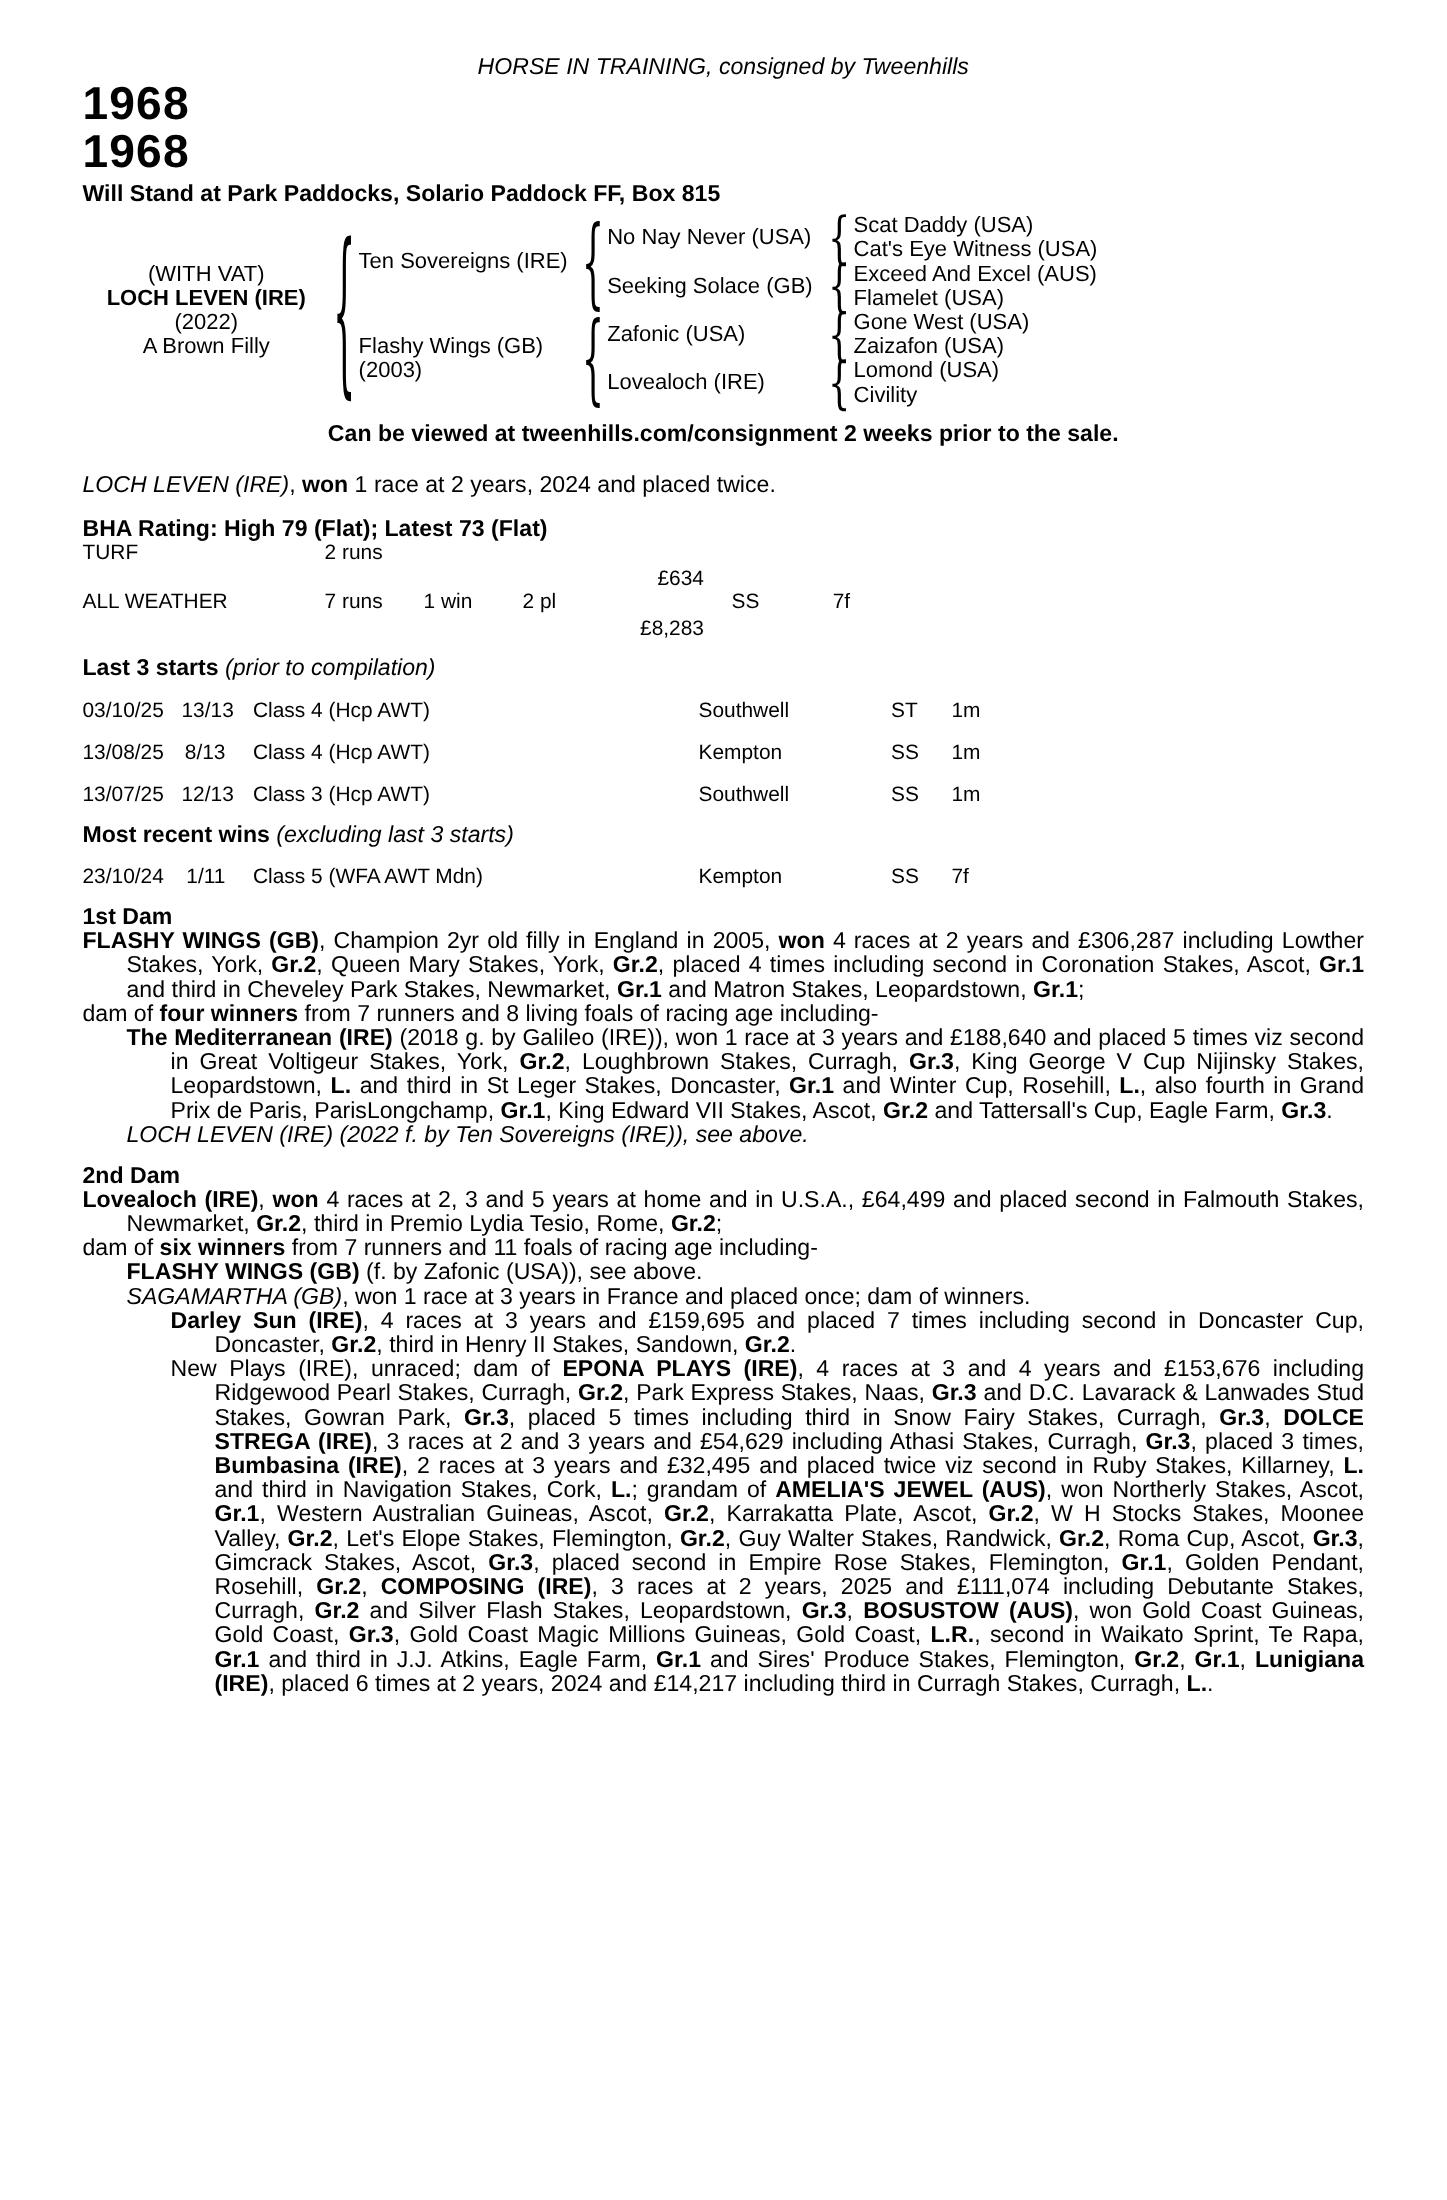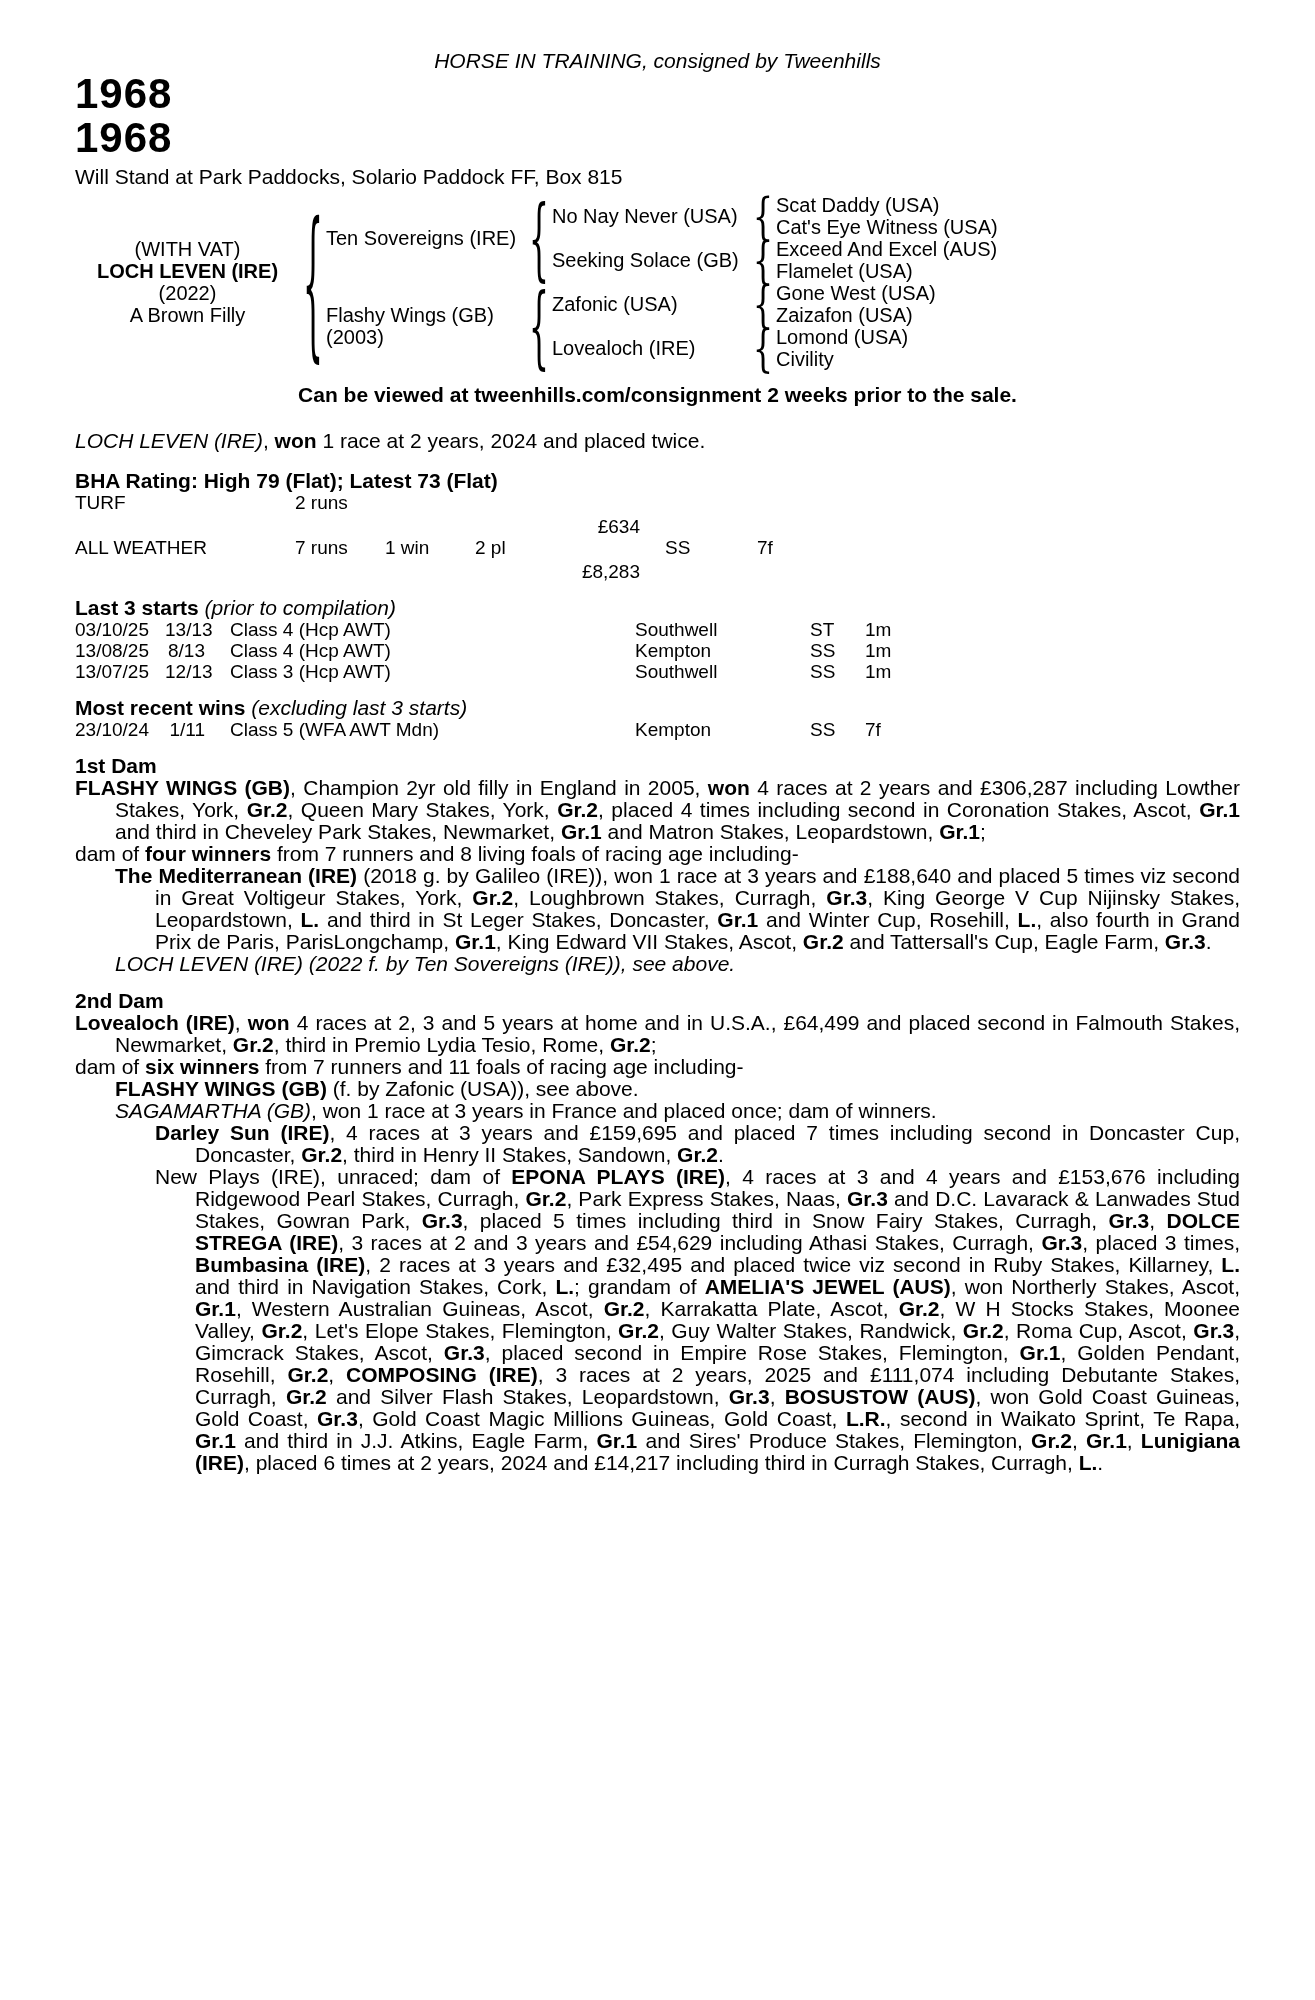--- a/index.html
+++ b/index.html
@@ -10,21 +10,21 @@
     font-size: 21px; line-height: 22px;
     overflow: hidden;
   }
   .page { padding: 50px 75px 0 75px; }
   p { margin: 0; }
   .b, .bold { font-weight: bold; }
   .i, .italic { font-style: italic; }
   .consign { font-style: italic; text-align: center; }
   .lot-row { display: flex; justify-content: space-between; align-items: baseline; margin-top: 0; flex-direction: column; }
   .lot { font-size: 42px; font-weight: bold; line-height: 44px; letter-spacing: 1px; }
-  .stand { font-weight: normal; margin-top: 6px; }
+  .stand { font-weight: bold; margin-top: 6px; }
 
   
   .ped { display: flex; align-items: center; margin-top: 6px; font-size: 20px; }
   .ped-root { width: 225px; flex: 0 0 auto; }
   .ped-root div { line-height: 22px; text-align: center; }
   .ped-col { display: flex; flex-direction: column; }
   .ped-node { display: flex; align-items: center; }
   .ped-name { flex: 0 0 auto; white-space: nowrap; line-height: 22px; }
   .g1 { width: 200px; }
   .g2 { width: 198px; }
@@ -37,21 +37,21 @@
 
   .view-note { font-weight: bold; text-align: center; margin-top: 14px; }
   .summary { margin-top: 24px; }
 
   .bha { margin-top: 18px; }
   .rec-row { display: grid; grid-template-columns: 220px 90px 90px 90px 75px 117px 1fr; font-size: 19px; line-height: 21px; }
   .rec-row .earn { text-align: right; margin-top: 24px; }
   .rec-row .going { padding-left: 25px; }
 
   .sect { margin-top: 15px; }
-  .run-row { display: grid; grid-template-columns: 90px 40px 430px 175px 55px 1fr; font-size: 19px; line-height: 21px; }
+  .run-row { display: grid; grid-template-columns: 90px 40px 430px 175px 55px 1fr; font-size: 19px; line-height: 21px; margin-top: 17px; }
   .run-row .pos { text-align: right; }
   .run-row .rclass { padding-left: 25px; }
 
   .dam { margin-top: 15px; }
   .para { text-align: justify; }
   .hang0 { padding-left: 40px; text-indent: -40px; }
   .hang1 { margin-left: 40px; padding-left: 40px; text-indent: -40px; }
   .hang2 { margin-left: 80px; padding-left: 40px; text-indent: -40px; }
 </style>
 </head>

